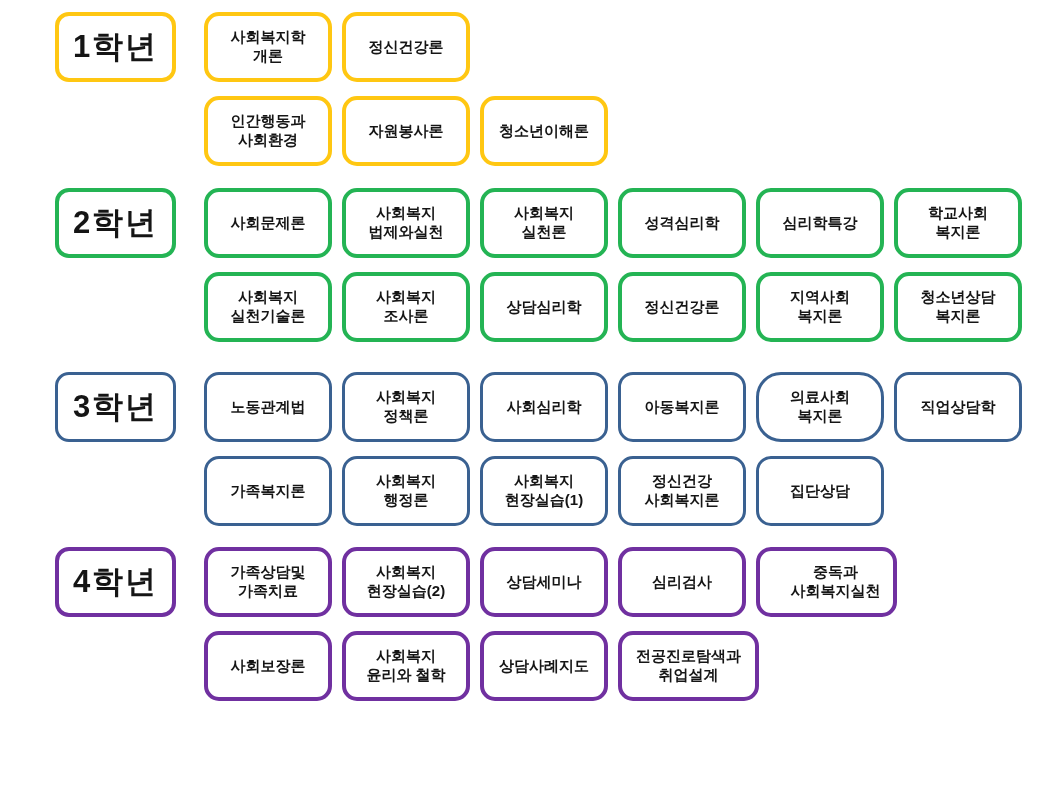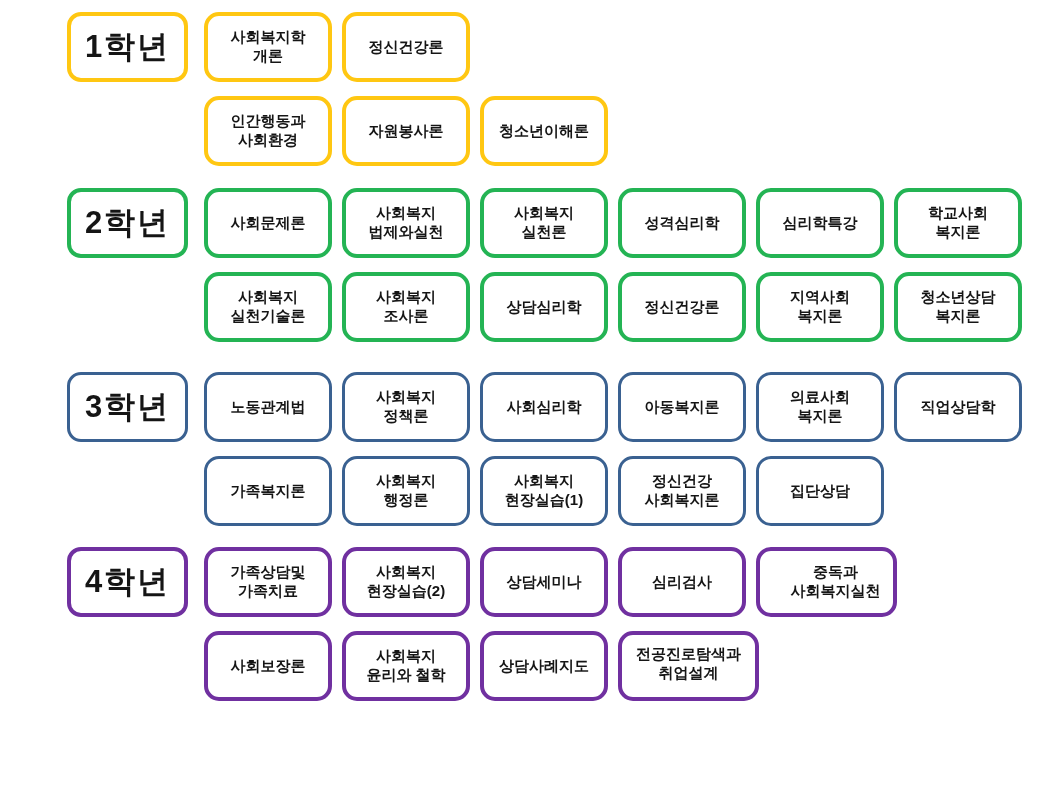--- a/index.html
+++ b/index.html
@@ -21,21 +21,21 @@
     position: relative;
     padding-left: 204px;
     box-sizing: border-box;
   }
   .year-section.y1 { margin-bottom: 22px; }
   .year-section.y2 { margin-bottom: 30px; }
   .year-section.y3 { margin-bottom: 21px; }
   .year-section.y4 { margin-bottom: 0; }
   .year-label {
     position: absolute;
-    left: 67px;
+    left: 55px;
     top: 0;
     width: 121px;
     height: 70px;
     border-style: solid;
     border-radius: 14px;
     background: #ffffff;
     display: flex;
     align-items: center;
     justify-content: center;
     font-size: 31px;
@@ -115,21 +115,21 @@
       </div>
     </div>
     <div class="year-section y3">
       <div class="year-label" style="border-color: rgb(58, 97, 145); border-width: 3px;">3학년</div>
       <div class="course-row">
         <div class="course-box" style="border-color: rgb(58, 97, 145); border-width: 3px;">노동관계법</div>
         <div class="course-box" style="border-color: rgb(58, 97, 145); border-width: 3px;">사회복지
 정책론</div>
         <div class="course-box" style="border-color: rgb(58, 97, 145); border-width: 3px;">사회심리학</div>
         <div class="course-box" style="border-color: rgb(58, 97, 145); border-width: 3px;">아동복지론</div>
-        <div class="course-box" style="border-color: rgb(58, 97, 145); border-width: 3px;">의료사회
+        <div class="course-box" style="border-color: rgb(58, 97, 145); border-width: 3px; border-radius: 25px;">의료사회
 복지론</div>
         <div class="course-box" style="border-color: rgb(58, 97, 145); border-width: 3px;">직업상담학</div>
       </div>
       <div class="course-row">
         <div class="course-box" style="border-color: rgb(58, 97, 145); border-width: 3px;">가족복지론</div>
         <div class="course-box" style="border-color: rgb(58, 97, 145); border-width: 3px;">사회복지
 행정론</div>
         <div class="course-box" style="border-color: rgb(58, 97, 145); border-width: 3px;">사회복지
 현장실습(1)</div>
         <div class="course-box" style="border-color: rgb(58, 97, 145); border-width: 3px;">정신건강
@@ -147,17 +147,17 @@
         <div class="course-box" style="border-color: rgb(112, 48, 160); border-width: 4px;">상담세미나</div>
         <div class="course-box" style="border-color: rgb(112, 48, 160); border-width: 4px;">심리검사</div>
         <div class="course-box wide" style="border-color: rgb(112, 48, 160); border-width: 4px; padding-left: 18px;">중독과
 사회복지실천</div>
       </div>
       <div class="course-row">
         <div class="course-box" style="border-color: rgb(112, 48, 160); border-width: 4px;">사회보장론</div>
         <div class="course-box" style="border-color: rgb(112, 48, 160); border-width: 4px;">사회복지
 윤리와 철학</div>
         <div class="course-box" style="border-color: rgb(112, 48, 160); border-width: 4px;">상담사례지도</div>
-        <div class="course-box wide" style="border-color: rgb(112, 48, 160); border-width: 4px; font-family: Liberation Mono, monospace;">전공진로탐색과
+        <div class="course-box wide" style="border-color: rgb(112, 48, 160); border-width: 4px;">전공진로탐색과
 취업설계</div>
       </div>
     </div>
   </div>
 
 </body></html>

